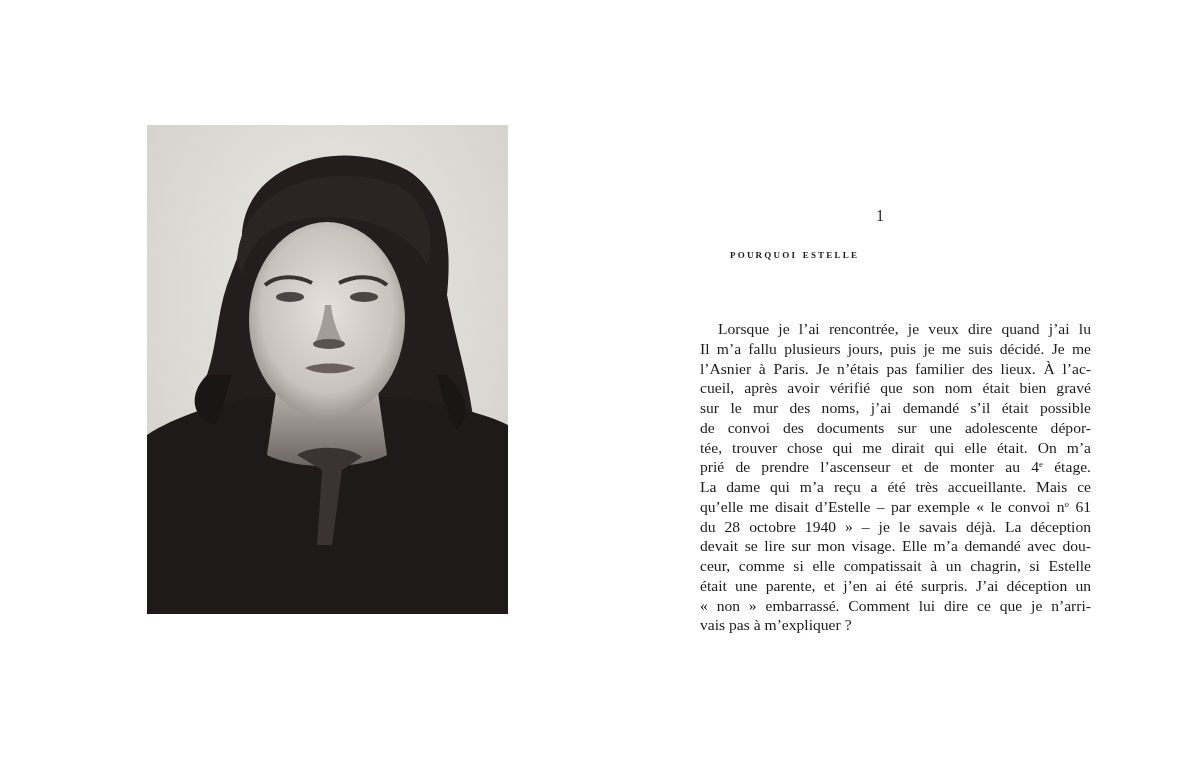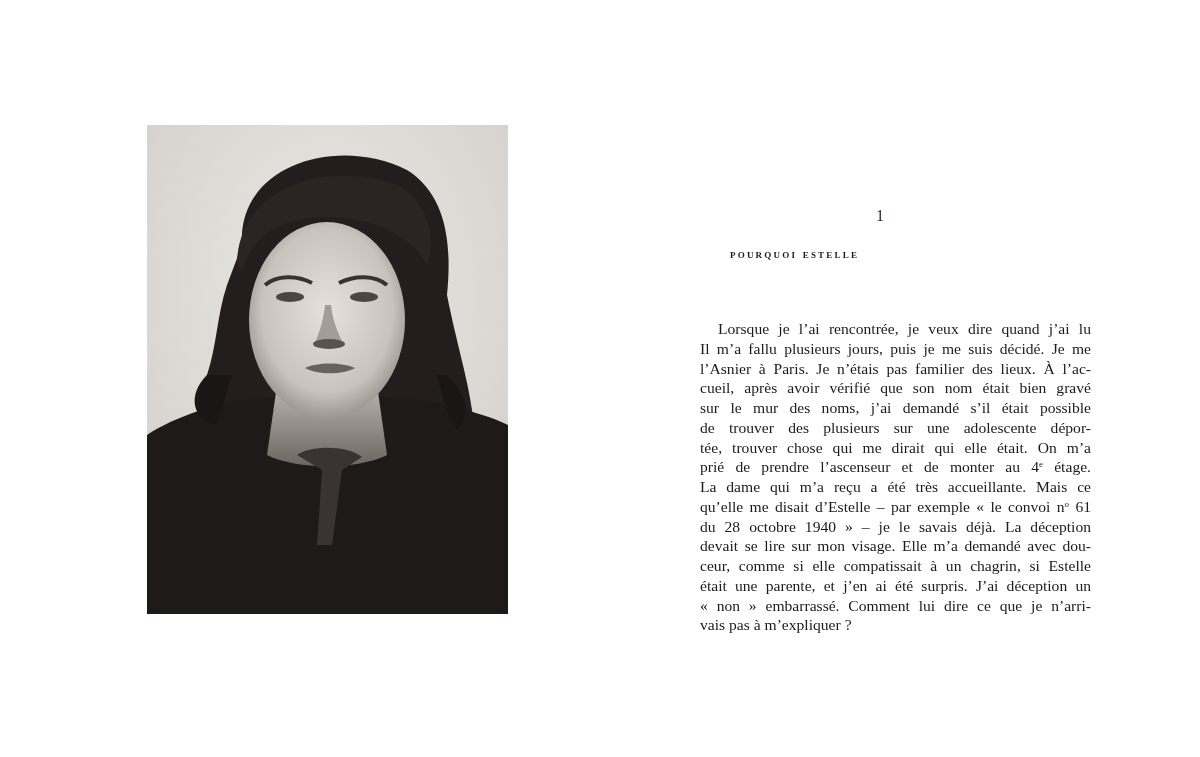--- a/index.html
+++ b/index.html
@@ -118,21 +118,21 @@
 <div class="page-right">
   <div class="chapter-number">1</div>
   <div class="chapter-title">POURQUOI ESTELLE</div>
 
   <div class="body-text">
     <span class="line indent">Lorsque je l’ai rencontrée, je veux dire quand j’ai lu</span>
     <span class="line">Il m’a fallu plusieurs jours, puis je me suis décidé. Je me</span>
     <span class="line">l’Asnier à Paris. Je n’étais pas familier des lieux. À l’ac-</span>
     <span class="line">cueil, après avoir vérifié que son nom était bien gravé</span>
     <span class="line">sur le mur des noms, j’ai demandé s’il était possible</span>
-    <span class="line">de trouver des plusieurs sur une adolescente dépor-</span>
+    <span class="line">de convoi des documents sur une adolescente dépor-</span>
     <span class="line">tée, trouver chose qui me dirait qui elle était. On m’a</span>
     <span class="line"><span>prié de prendre l’ascenseur et de monter au 4</span><sup>e</sup><span> étage.</span></span>
     <span class="line">La dame qui m’a reçu a été très accueillante. Mais ce</span>
     <span class="line"><span>qu’elle me disait d’Estelle – par exemple « le convoi n</span><sup>o</sup><span> 61</span></span>
     <span class="line">du 28 octobre 1940 » – je le savais déjà. La déception</span>
     <span class="line">devait se lire sur mon visage. Elle m’a demandé avec dou-</span>
     <span class="line">ceur, comme si elle compatissait à un chagrin, si Estelle</span>
     <span class="line">était une parente, et j’en ai été surpris. J’ai déception un</span>
     <span class="line">« non » embarrassé. Comment lui dire ce que je n’arri-</span>
     <span class="line last">vais pas à m’expliquer ?</span>

